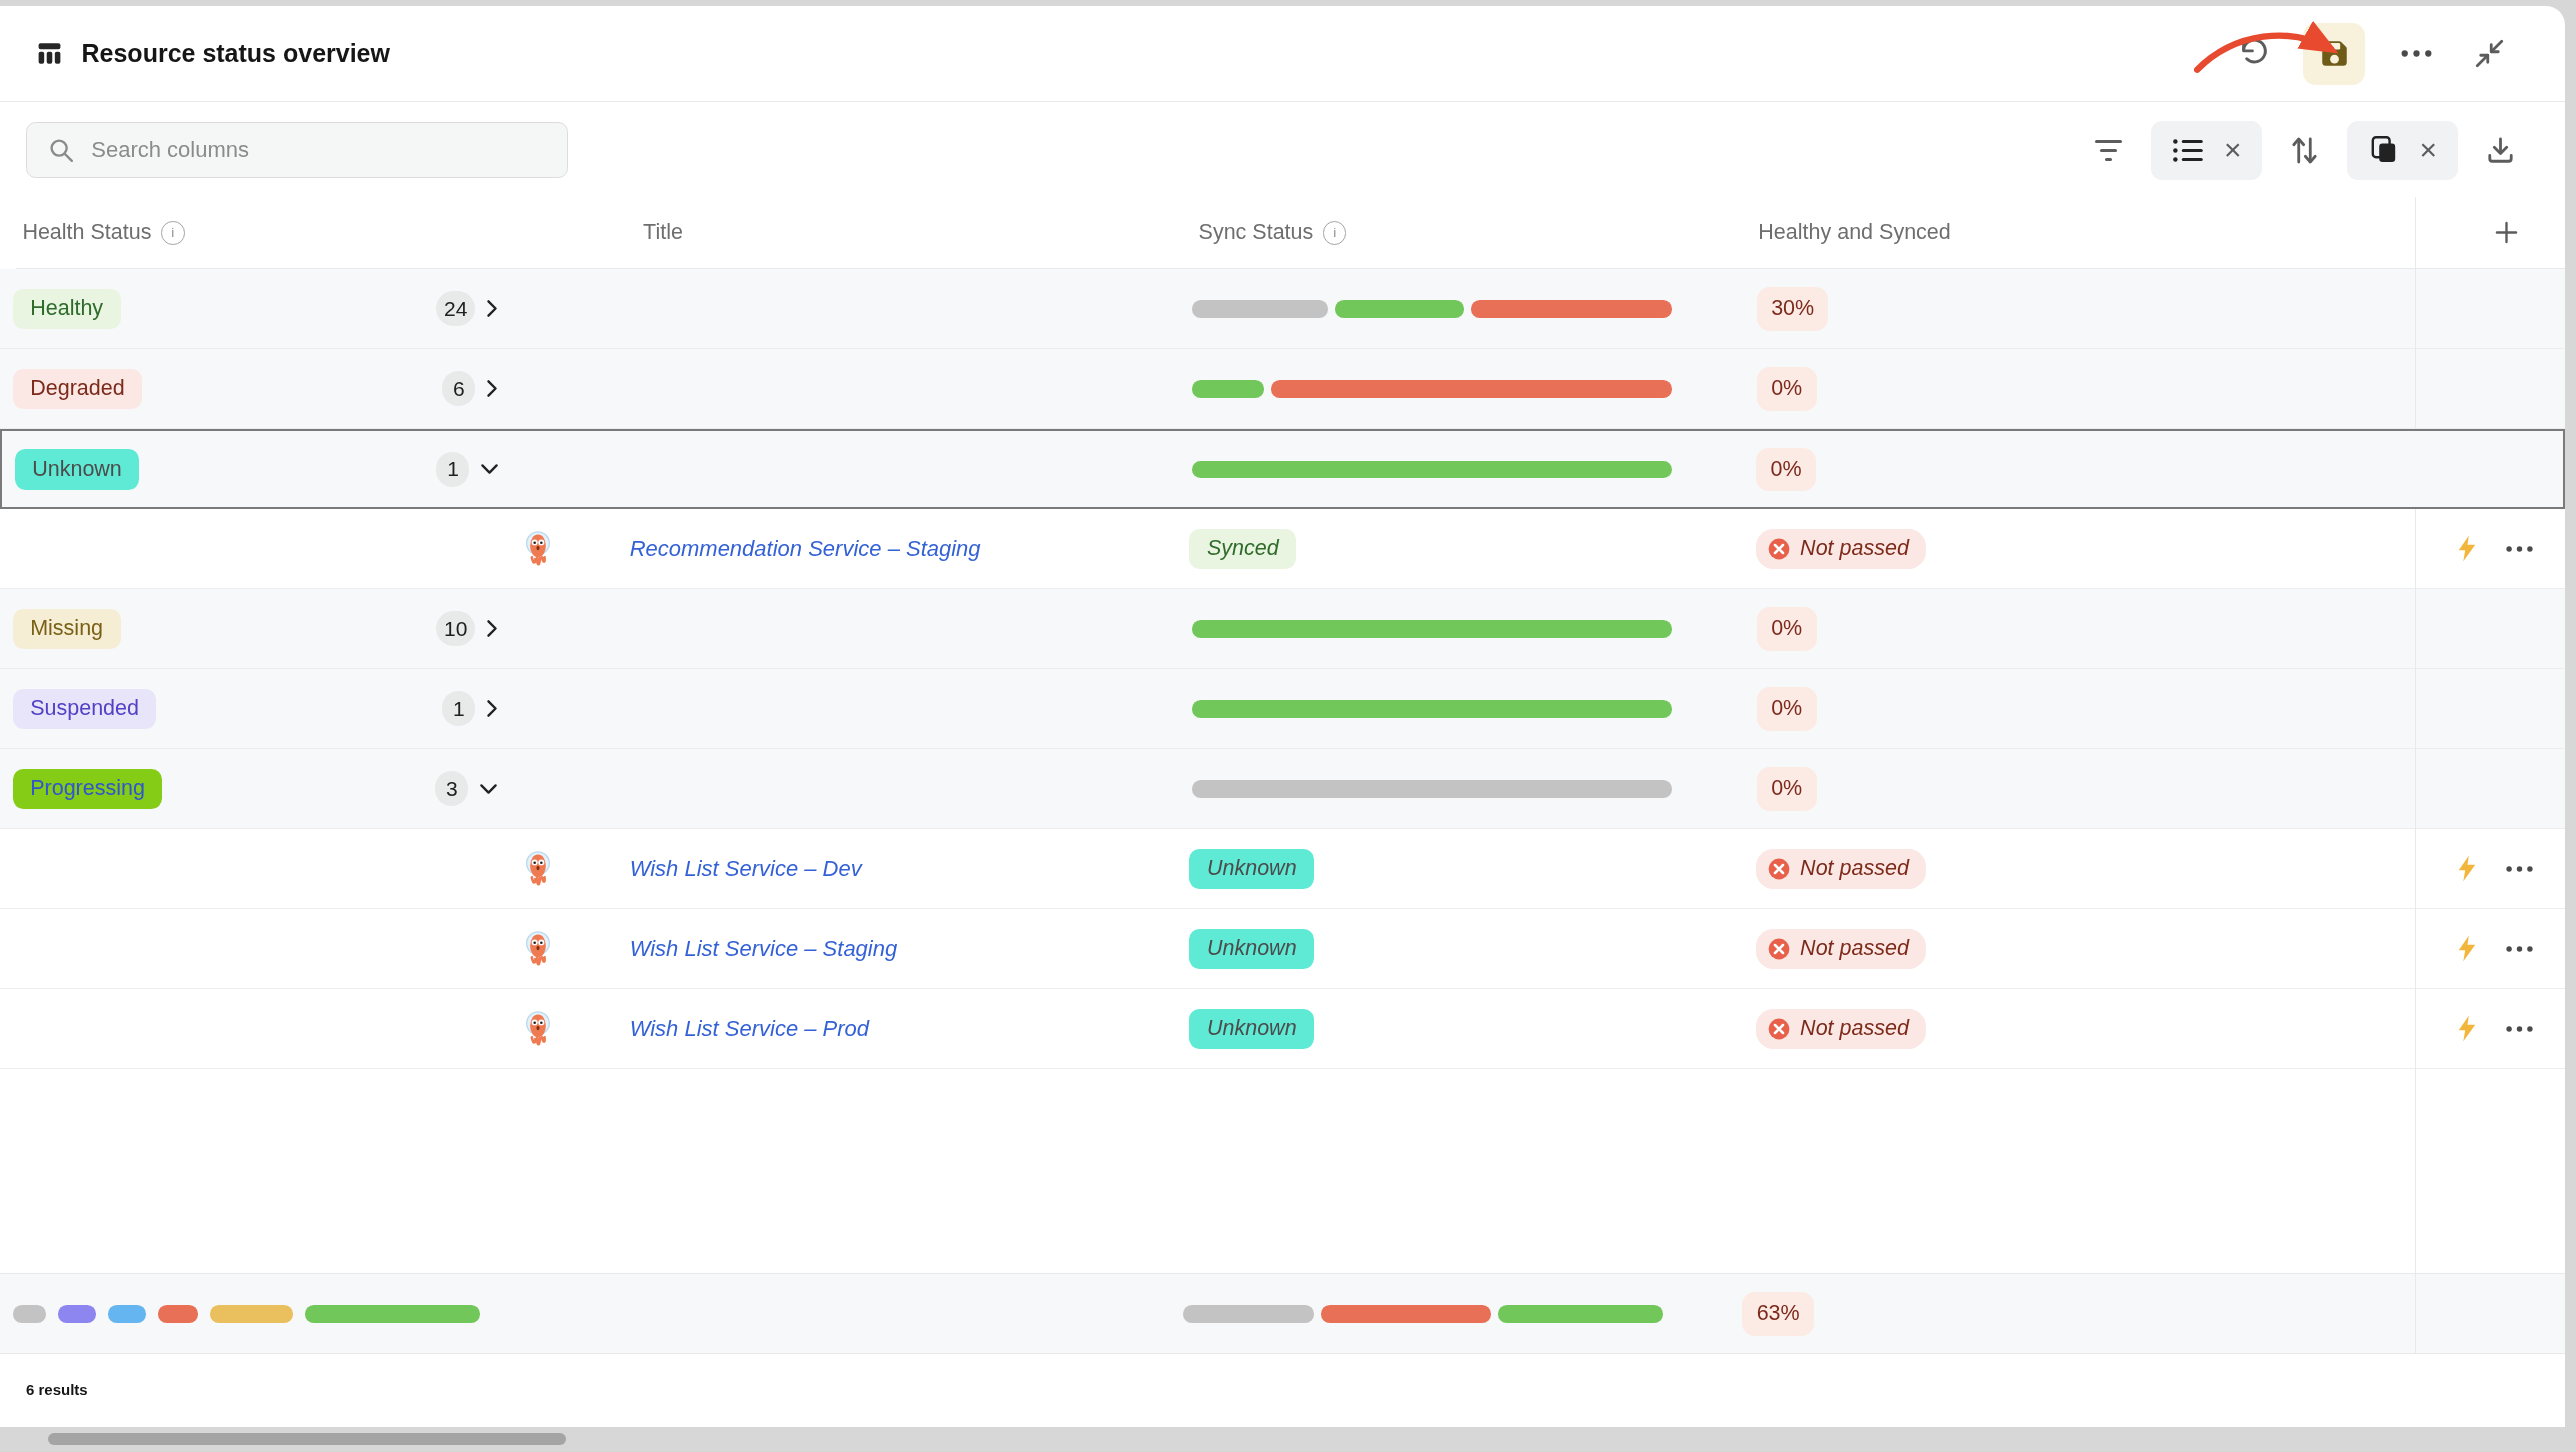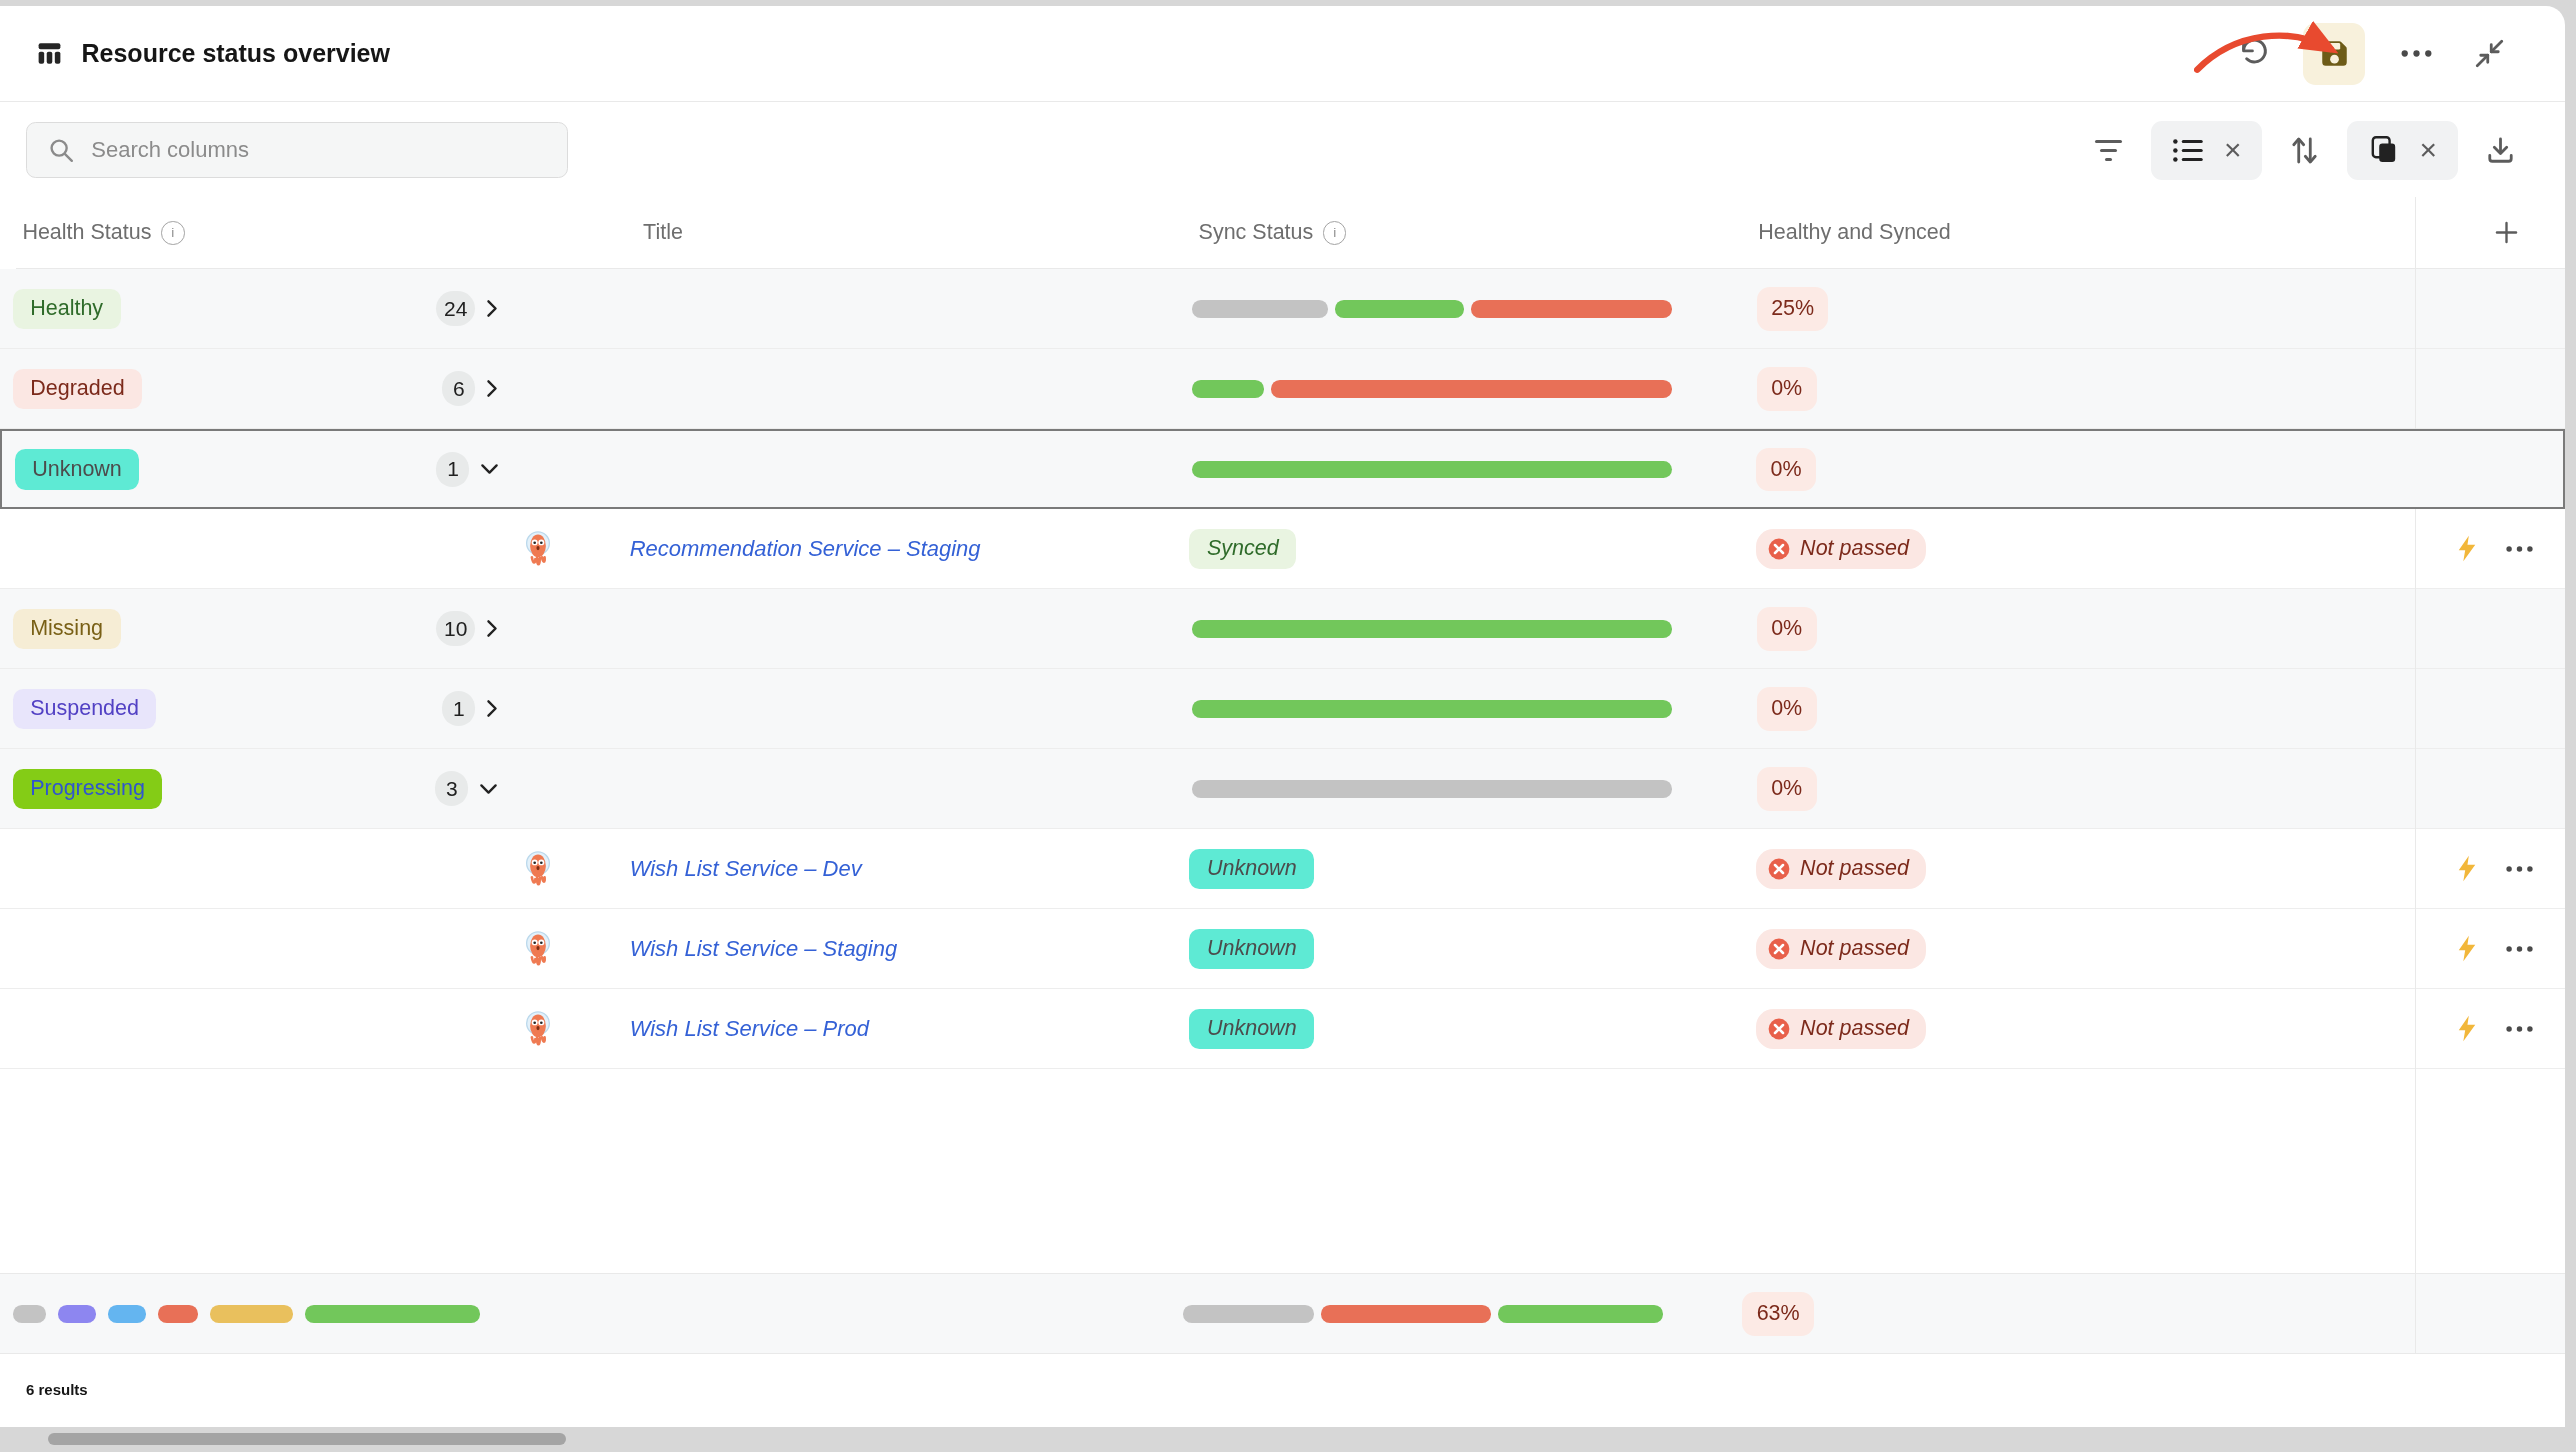--- a/index.html
+++ b/index.html
@@ -239,21 +239,21 @@
         </div>
         <div class="c2"></div>
         <div class="c3">
             <div class="bars">
               <div class="seg" style="width: 136px; background: rgb(195, 195, 195);"></div>
               <div class="seg" style="width: 129px; background: rgb(114, 199, 91);"></div>
               <div class="seg" style="width: 201px; background: rgb(232, 112, 87);"></div>
             </div>
           </div>
         <div class="c4">
-            <span class="pct">25%</span>
+            <span class="pct">30%</span>
           </div>
         <div class="c5"></div>
       </div>
 
       <div class="row group">
         <div class="c1">
           <span class="badge b-degraded">Degraded</span>
           <span class="count">6</span>
           <span class="chev">
               <svg width="12" height="19" viewBox="0 0 15 24" fill="none" stroke="#222" stroke-width="3" stroke-linecap="round" stroke-linejoin="round">

